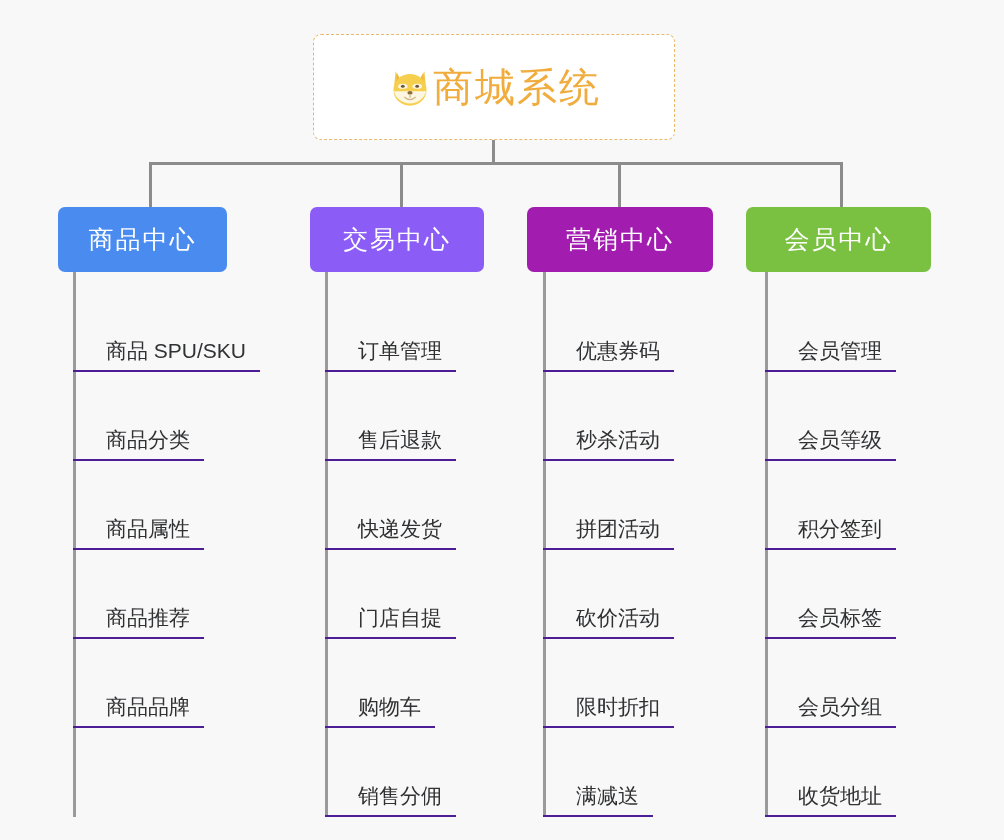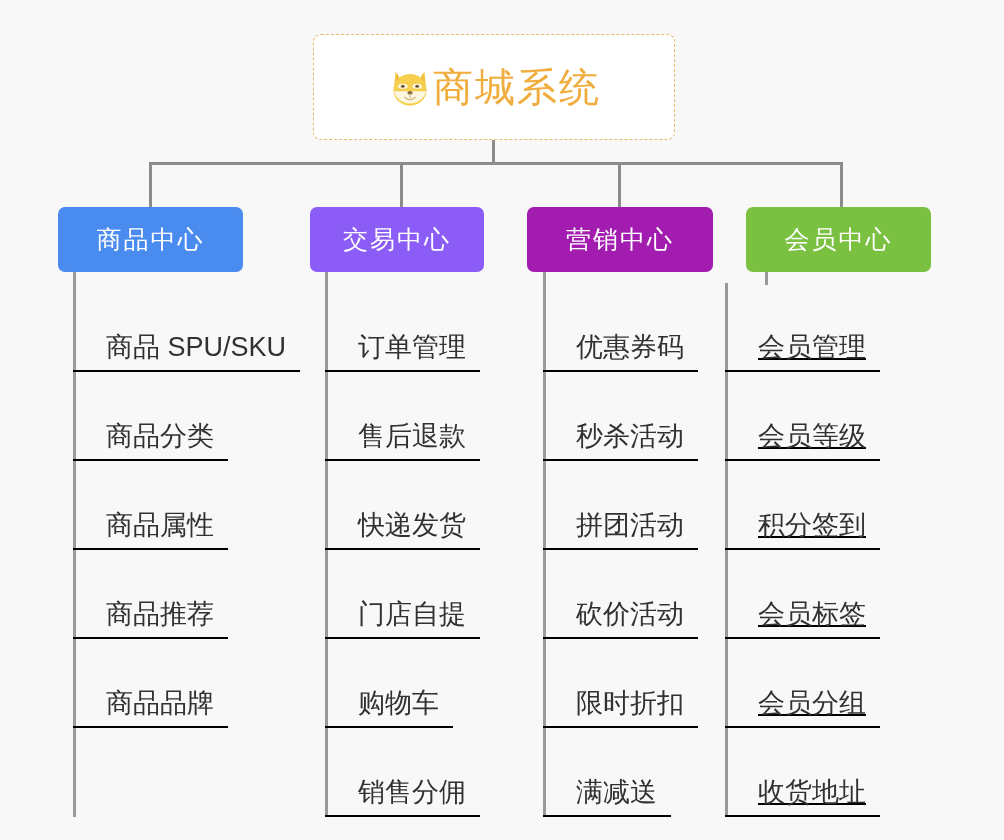--- a/index.html
+++ b/index.html
@@ -89,26 +89,26 @@
   }
   .item {
     position: relative;
     height: 89px;
     box-sizing: border-box;
     display: flex;
     align-items: flex-end;
     padding-left: 33px;
   }
   .item-label {
-    font-size: 27px;
+    font-size: 21px;
     color: #303133;
     white-space: nowrap;
     line-height: 1;
     padding-bottom: 9px;
-    border-bottom: 2px solid #000000;
+    border-bottom: 2px solid #4c1d95;
     padding-right: 14px;
     margin-left: -33px;
     padding-left: 33px;
   }
 </style>
 </head>
 <body>
 
 <div id="diagram">
 
@@ -140,21 +140,21 @@
   <div class="conn conn-v" style="left:149px; top:162px; height:45px;"></div>
   <div class="conn conn-v" style="left:400px; top:162px; height:45px;"></div>
   <div class="conn conn-v" style="left:618px; top:162px; height:45px;"></div>
   <div class="conn conn-v" style="left:840px; top:162px; height:45px;"></div>
 
   <div class="conn conn-v" style="left:73px; top:272px; height:13px; background:#9a9a9a;"></div>
   <div class="conn conn-v" style="left:325px; top:272px; height:13px; background:#9a9a9a;"></div>
   <div class="conn conn-v" style="left:543px; top:272px; height:13px; background:#9a9a9a;"></div>
   <div class="conn conn-v" style="left:765px; top:272px; height:13px; background:#9a9a9a;"></div>
 
-  <div class="cat-box" style="left:58px; top:207px; width:185px; background:#4a8bf0;text-align:right;">
+  <div class="cat-box" style="left:58px; top:207px; width:169px; background:#4a8bf0;text-align:right;">
     <span>商品中心</span>
   </div>
   <div class="cat-box" style="left:310px; top:207px; width:174px; background:#8b5cf6;justify-content:center;">
     <span>交易中心</span>
   </div>
   <div class="cat-box" style="left:527px; top:207px; width:186px; background:#a21caf;">
     <span>营销中心</span>
   </div>
   <div class="cat-box" style="left:746px; top:207px; width:185px; background:#7ac142;">
     <span>会员中心</span>
@@ -216,21 +216,21 @@
         <span class="item-label">砍价活动</span>
       </div>
     <div class="item">
         <span class="item-label">限时折扣</span>
       </div>
     <div class="item">
         <span class="item-label">满减送</span>
       </div>
   </div>
 
-  <div class="col" style="left:725px;text-decoration:underline;">
+  <div class="col" style="left:765px;">
     <div class="col-rail" style="height:534px;"></div>
     <div class="item">
         <span class="item-label">会员管理</span>
       </div>
     <div class="item">
         <span class="item-label">会员等级</span>
       </div>
     <div class="item">
         <span class="item-label">积分签到</span>
       </div>

